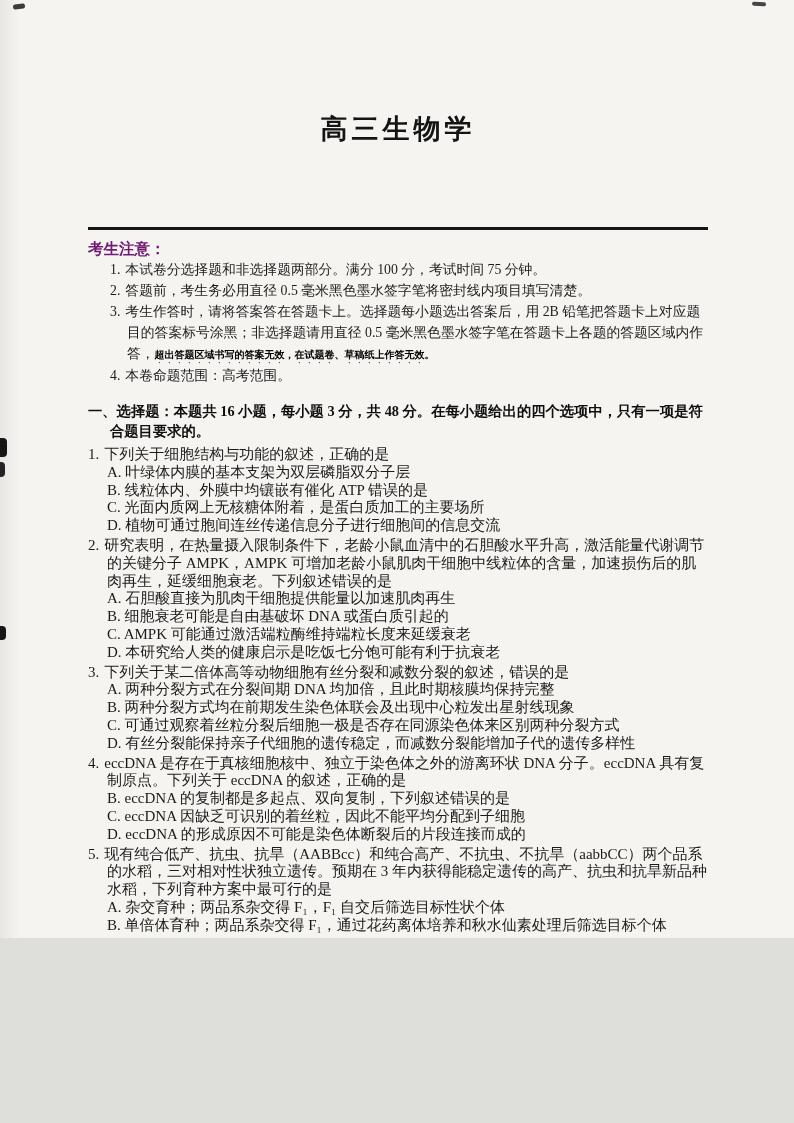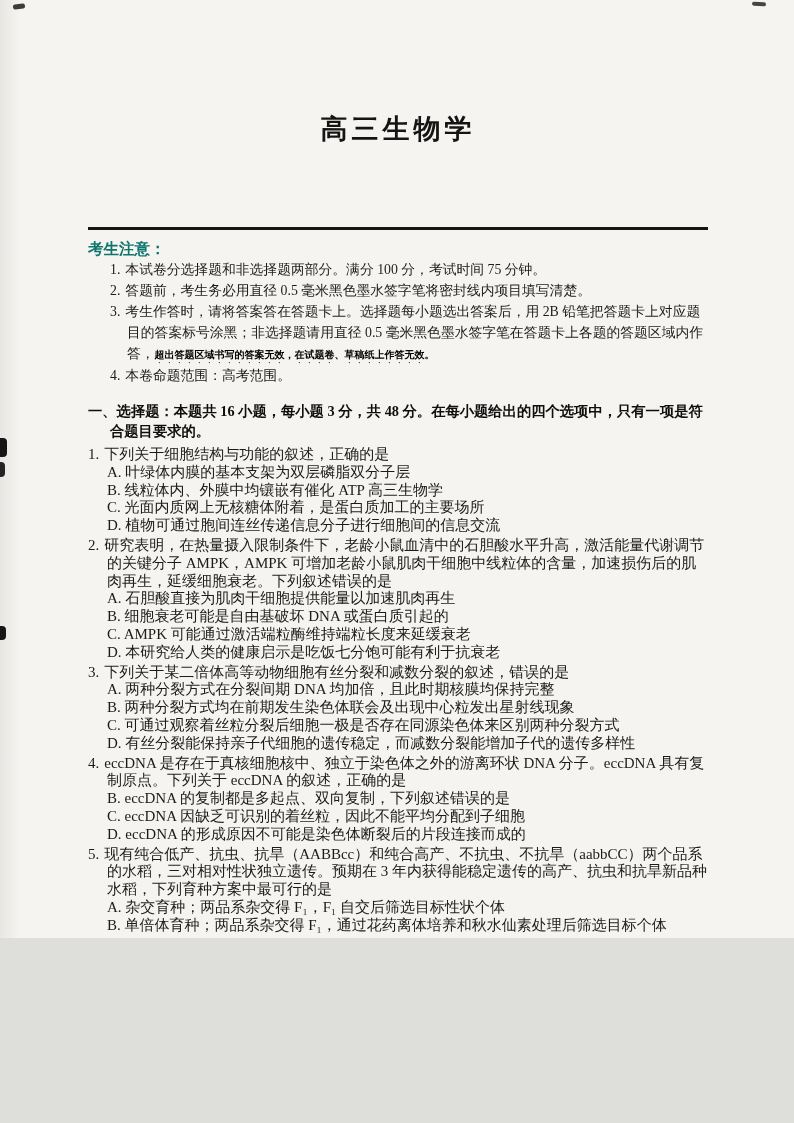--- a/index.html
+++ b/index.html
@@ -18,21 +18,21 @@
   }
   .content { position:absolute; left:88px; width:620px; top:0; }
 
   .title{
     margin:0; padding-top:112px;
     text-align:center; font-size:27px; font-weight:bold;
     letter-spacing:4px; line-height:1.3; color:#141414;
   }
   .sep{ margin-top:80px; border:none; border-top:3px solid #151515; height:0; }
 
-  .notice-header{ margin-top:7px; font-size:15.5px; font-weight:bold; color:#0f766e; }
+  .notice-header{ margin-top:7px; font-size:15.5px; font-weight:bold; color:#701a75; }
   .notice{ font-size:13.8px; line-height:21px; }
   .n-item{ margin-left:22px; padding-left:17px; text-indent:-17px; }
   .n-num{ margin-right:5px; }
   .em-bold{
     font-weight:bold; font-size:10px; color:#000;
     -webkit-text-emphasis:filled dot #333;
     text-emphasis:filled dot #333;
     -webkit-text-emphasis-position:under;
     text-emphasis-position:under right;
   }
@@ -109,21 +109,21 @@
       </div>
     </div>
 
     <div class="section-heading">一、选择题：本题共 16 小题，每小题 3 分，共 48 分。在每小题给出的四个选项中，只有一项是符合题目要求的。</div>
 
     <div class="questions">
 
       <div class="q">
         <div class="stem"><span class="qnum">1.</span><span>下列关于细胞结构与功能的叙述，正确的是</span></div>
         <div class="opt">A. 叶绿体内膜的基本支架为双层磷脂双分子层</div>
-        <div class="opt">B. 线粒体内、外膜中均镶嵌有催化 ATP 高三生物学</div>
+        <div class="opt">B. 线粒体内、外膜中均镶嵌有催化 ATP 错误的是</div>
         <div class="opt">C. 光面内质网上无核糖体附着，是蛋白质加工的主要场所</div>
         <div class="opt">D. 植物可通过胞间连丝传递信息分子进行细胞间的信息交流</div>
       </div>
 
       <div class="q">
         <div class="stem"><span class="qnum">2.</span><span>研究表明，在热量摄入限制条件下，老龄小鼠血清中的石胆酸水平升高，激活能量代谢调节的关键分子 AMPK，AMPK 可增加老龄小鼠肌肉干细胞中线粒体的含量，加速损伤后的肌肉再生，延缓细胞衰老。下列叙述错误的是</span></div>
         <div class="opt">A. 石胆酸直接为肌肉干细胞提供能量以加速肌肉再生</div>
         <div class="opt">B. 细胞衰老可能是自由基破坏 DNA 或蛋白质引起的</div>
         <div class="opt">C. AMPK 可能通过激活端粒酶维持端粒长度来延缓衰老</div>
         <div class="opt">D. 本研究给人类的健康启示是吃饭七分饱可能有利于抗衰老</div>

